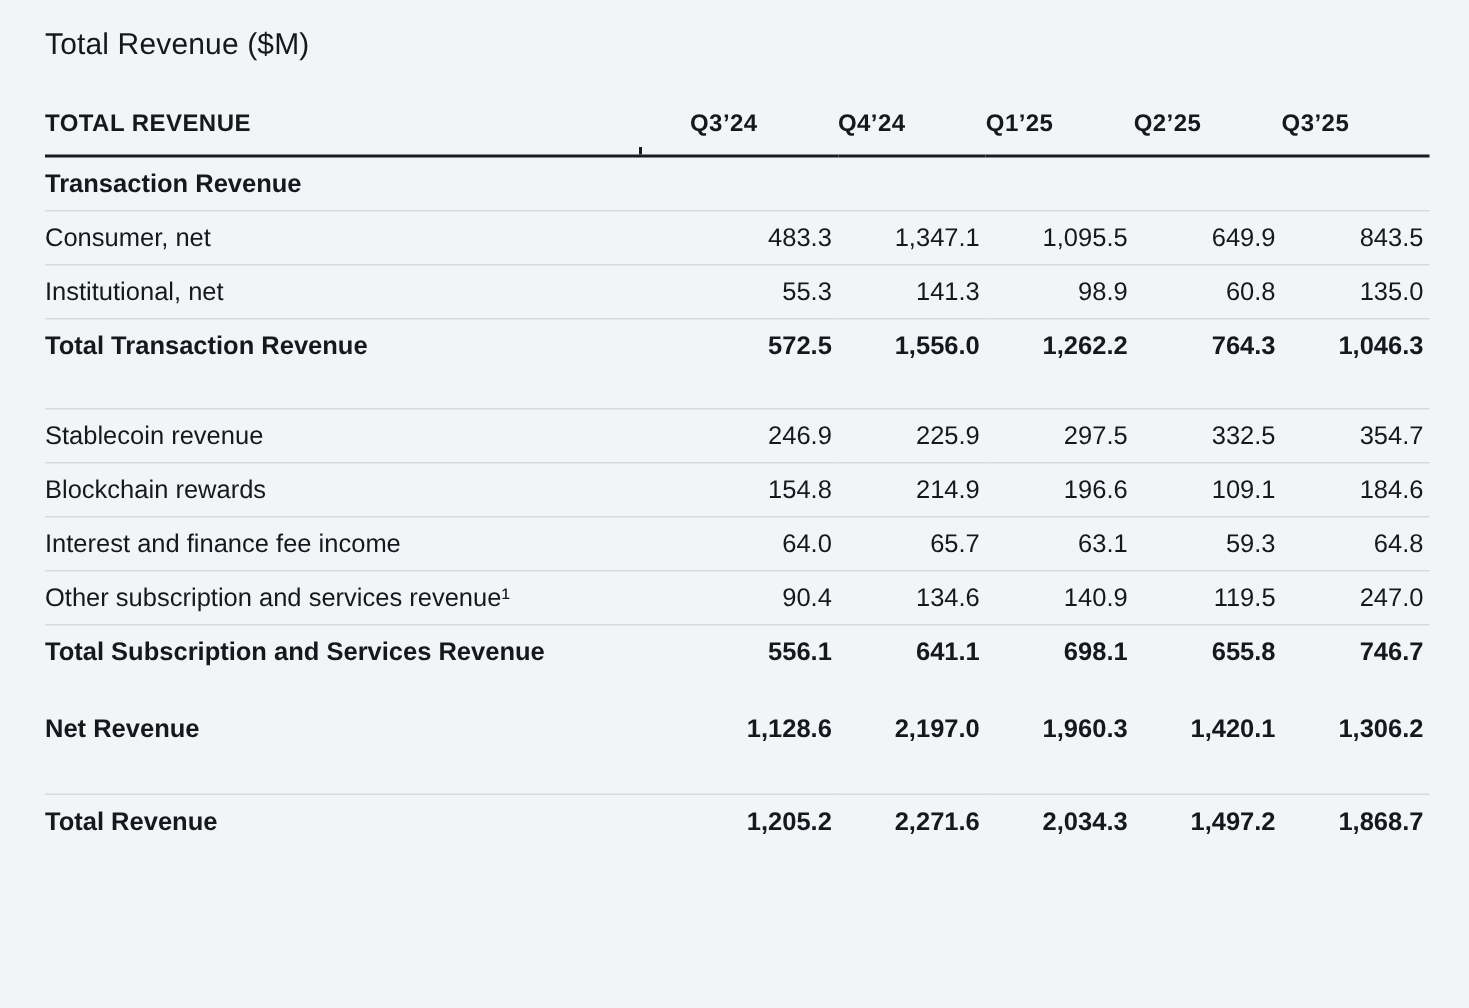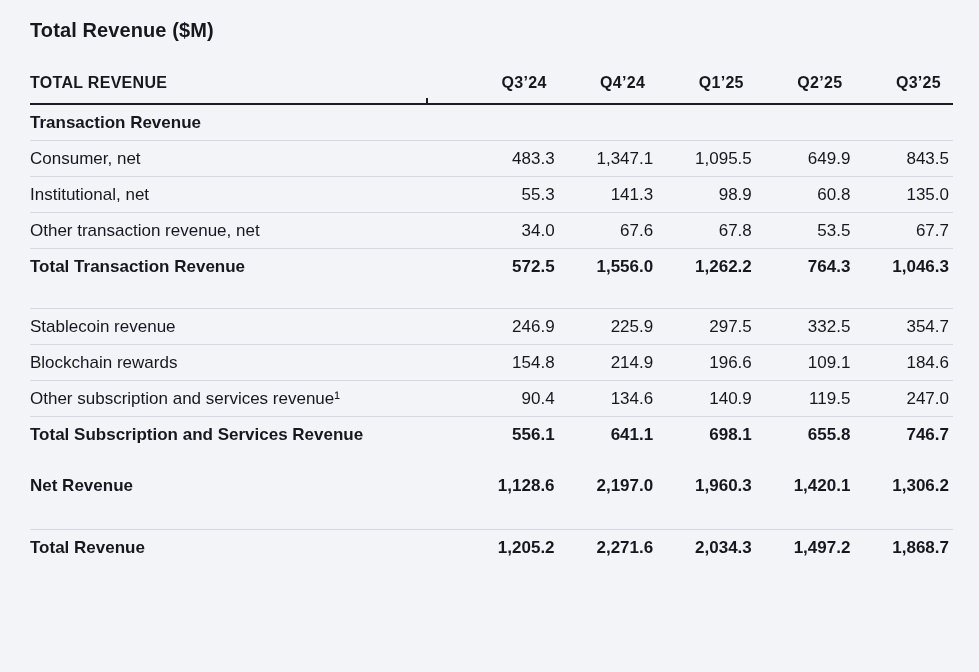--- a/index.html
+++ b/index.html
@@ -15,21 +15,21 @@
     height: 672px;
     box-sizing: border-box;
     padding: 16px 26px 0 30px;
     overflow: hidden;
     background: #f3f4f8;
   }
   .page-title {
     margin: 0 0 22px 0;
     font-size: 20px;
     line-height: 28px;
-    font-weight: 700;
+    font-weight: 400;
     letter-spacing: 0.1px;
   }
   table.revenue-table {
     border-collapse: collapse;
     table-layout: fixed;
     width: 923px;
   }
   col.c-label { width: 430px; }
   col.c-num   { width: 98.6px; }
   thead th {
@@ -49,21 +49,21 @@
   thead th.label::after {
     content: "";
     position: absolute;
     right: 32px;
     bottom: 0;
     width: 2px;
     height: 5px;
     background: #1a1c22;
   }
   thead th.num {
-    text-align: right;
+    text-align: left;
     padding-right: 12px;
   }
   tbody td {
     font-size: 17px;
     height: 35px;
     padding: 0;
     vertical-align: middle;
     white-space: nowrap;
   }
   tbody td.label { text-align: left; }
@@ -116,28 +116,20 @@
           <td class="num">843.5</td>
         </tr>
         <tr class="data bt">
           <td class="label">Institutional, net</td>
           <td class="num">55.3</td>
           <td class="num">141.3</td>
           <td class="num">98.9</td>
           <td class="num">60.8</td>
           <td class="num">135.0</td>
         </tr>
-        <tr class="data bt">
-          <td class="label">Other transaction revenue, net</td>
-          <td class="num">34.0</td>
-          <td class="num">67.6</td>
-          <td class="num">67.8</td>
-          <td class="num">53.5</td>
-          <td class="num">67.7</td>
-        </tr>
         <tr class="total bt">
           <td class="label">Total Transaction Revenue</td>
           <td class="num">572.5</td>
           <td class="num">1,556.0</td>
           <td class="num">1,262.2</td>
           <td class="num">764.3</td>
           <td class="num">1,046.3</td>
         </tr>
         <tr class="spacer">
           <td colspan="6" style="height: 24px;"></td>
@@ -152,20 +144,28 @@
         </tr>
         <tr class="data bt">
           <td class="label">Blockchain rewards</td>
           <td class="num">154.8</td>
           <td class="num">214.9</td>
           <td class="num">196.6</td>
           <td class="num">109.1</td>
           <td class="num">184.6</td>
         </tr>
         <tr class="data bt">
+          <td class="label">Interest and finance fee income</td>
+          <td class="num">64.0</td>
+          <td class="num">65.7</td>
+          <td class="num">63.1</td>
+          <td class="num">59.3</td>
+          <td class="num">64.8</td>
+        </tr>
+        <tr class="data bt">
           <td class="label">Other subscription and services revenue¹</td>
           <td class="num">90.4</td>
           <td class="num">134.6</td>
           <td class="num">140.9</td>
           <td class="num">119.5</td>
           <td class="num">247.0</td>
         </tr>
         <tr class="total bt">
           <td class="label">Total Subscription and Services Revenue</td>
           <td class="num">556.1</td>

